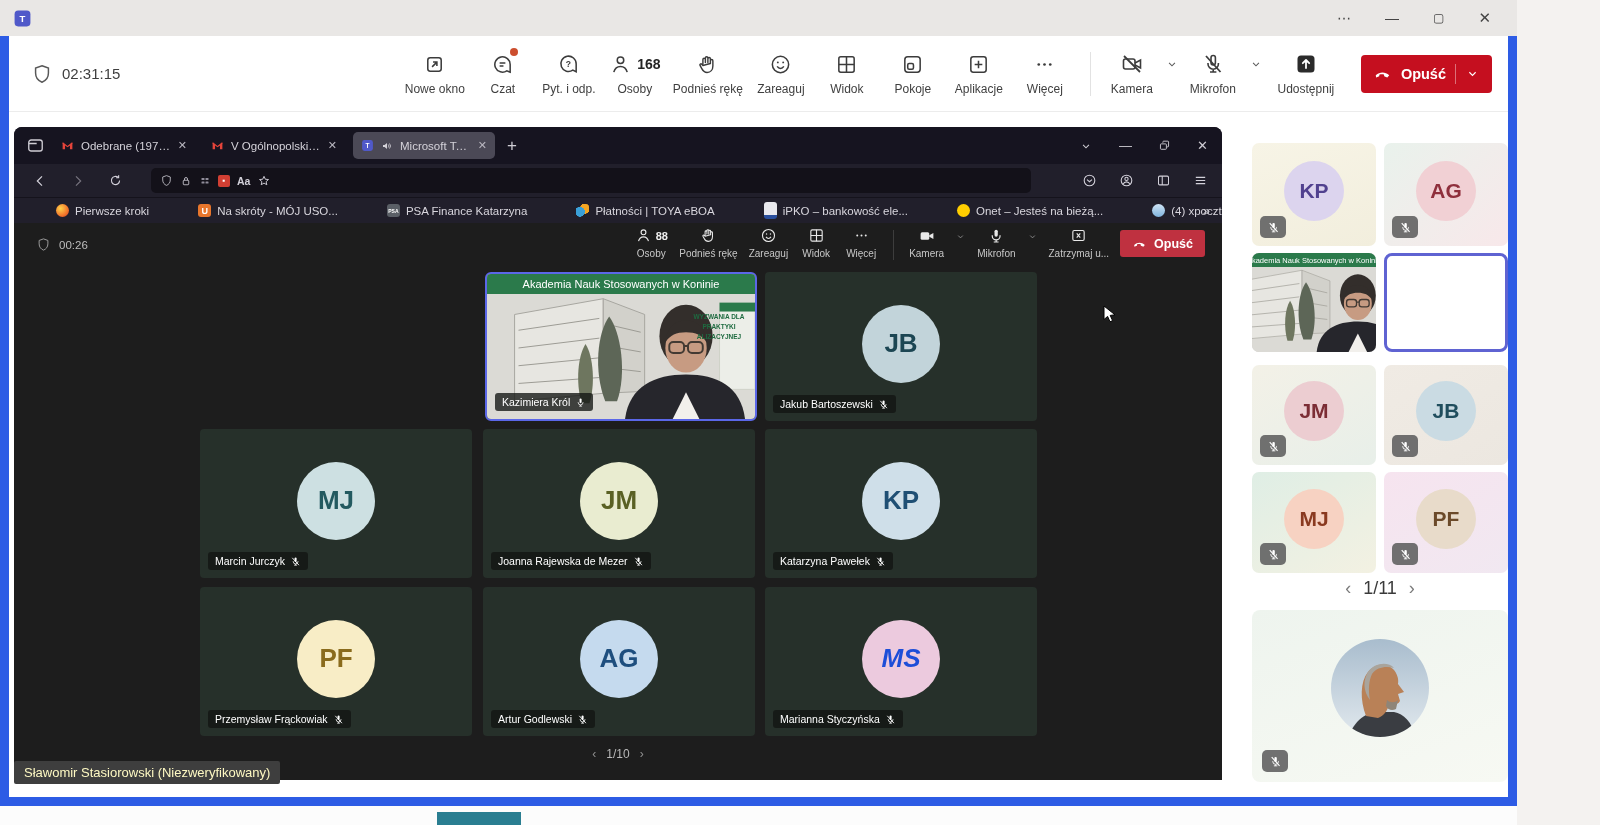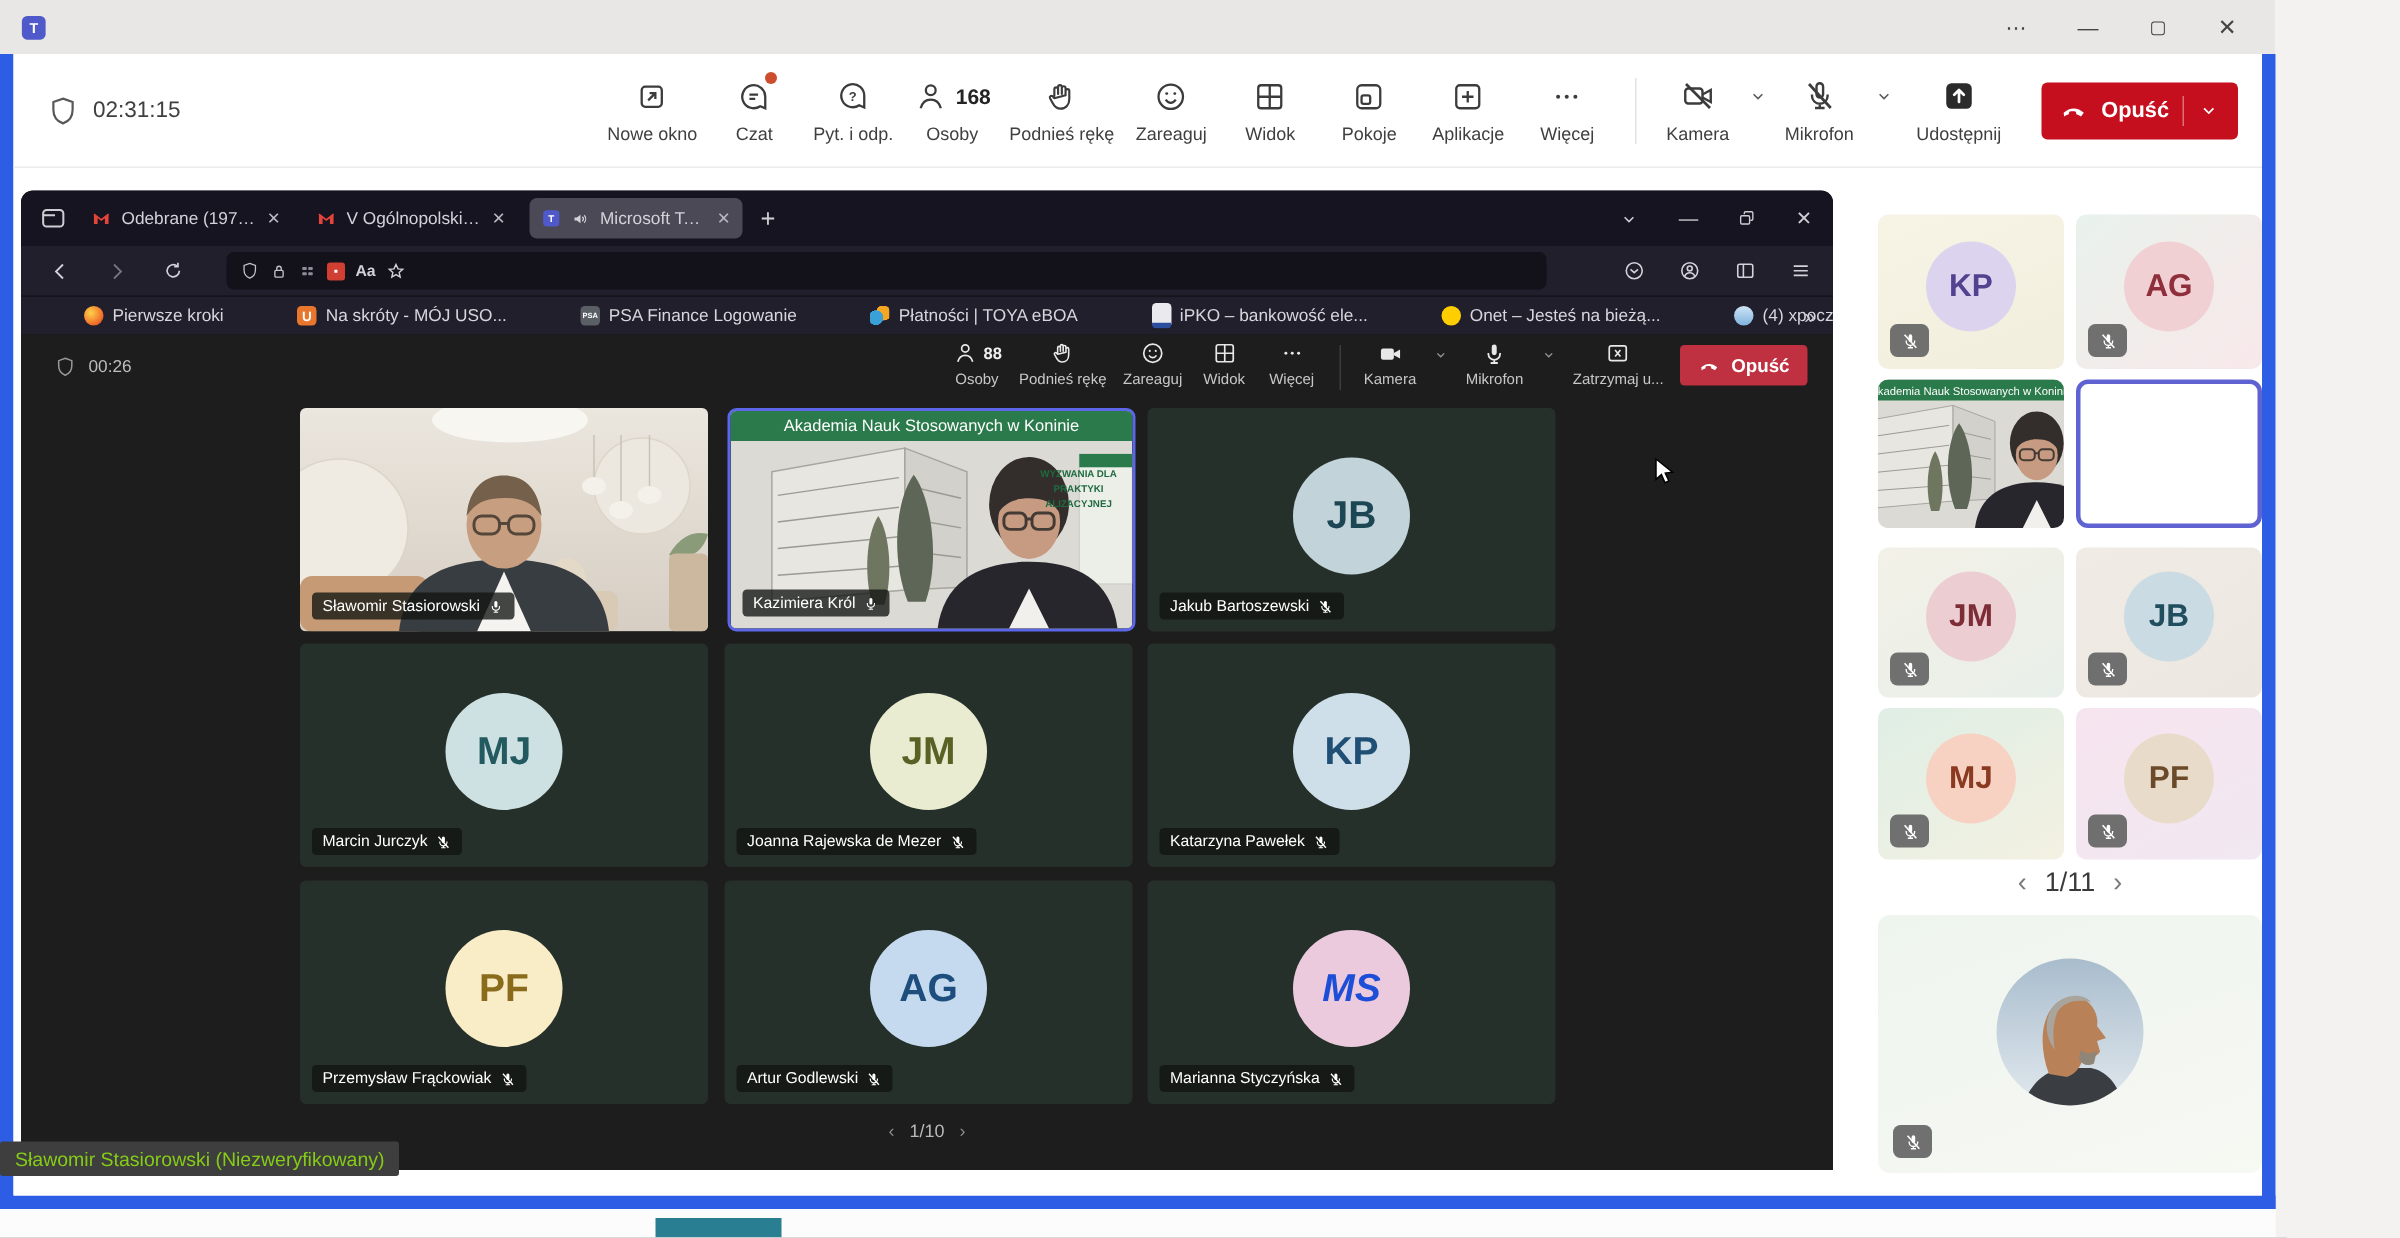--- a/index.html
+++ b/index.html
@@ -91,21 +91,21 @@
   .inner-pagination .pg-ch{color:#8f8f8f;margin:0 10px;font-size:12px;}
   .cursor{position:absolute;left:1089px;top:82px;}
 
   
   .c-jb{background:#c2d4da;color:#1c4653;} .c-mj{background:#cde0e2;color:#235a60;}
   .c-jm{background:#e9ecd0;color:#5a6124;} .c-kp{background:#cfdfe9;color:#1f4f74;}
   .c-pf{background:#f8edc6;color:#8a6b1c;} .c-ag{background:#c5daee;color:#1e4e7e;}
   .c-ms{background:#eccade;color:#1d4ed8;font-style:italic;}
 
   
-  .presenter-chip{left:0;top:761px;height:23px;background:#3e3e3e;color:#84cc16;font-size:13px;
+  .presenter-chip{left:14px;top:761px;height:23px;background:#3e3e3e;color:#fef9c3;font-size:13px;
                   display:inline-flex;align-items:center;padding:0 10px;z-index:6;border-radius:2px;}
 
   
   .stile{position:absolute;border-radius:7px;overflow:hidden;}
   .stile .avwrap{align-items:center;}
   .av-side{width:60px;height:60px;font-size:21px;margin-top:-8px;}
   .mic-badge{position:absolute;left:8px;bottom:8px;width:26px;height:22px;border-radius:5px;
              background:rgba(104,104,104,.95);display:flex;align-items:center;justify-content:center;}
   .s-kp{left:1252px;top:143px;width:124px;height:103px;background:linear-gradient(160deg,#f7f4e6,#f2eedd);}
   .s-ag{left:1384px;top:143px;width:124px;height:103px;background:linear-gradient(135deg,#e9f2ec,#f8e8ea);}
@@ -658,21 +658,21 @@
       <div class="bm">
           <span class="bm-ic" style="border-radius:50%;background:radial-gradient(circle at 35% 35%,#ffd24a,#f2762c 60%,#cc3d1d)"></span>
           <span>Pierwsze kroki</span>
         </div>
       <div class="bm">
           <span class="bm-ic" style="background:#e8762c;color:#fff;font-size:9px;font-weight:bold;display:flex;align-items:center;justify-content:center">U</span>
           <span>Na skróty - MÓJ USO...</span>
         </div>
       <div class="bm">
           <span class="bm-ic" style="background:#5a5f66;color:#fff;font-size:5px;font-weight:bold;display:flex;align-items:center;justify-content:center">PSA</span>
-          <span>PSA Finance Logowanie</span>
+          <span>PSA Finance Katarzyna</span>
         </div>
       <div class="bm">
           <span class="bm-ic" style="background:radial-gradient(circle at 30% 60%,#3aa0d8 40%,transparent 42%),radial-gradient(circle at 70% 35%,#f5a623 40%,transparent 42%)"></span>
           <span>Płatności | TOYA eBOA</span>
         </div>
       <div class="bm">
           <span class="bm-ic" style="background:#e9e9ee;border-bottom:4px solid #2a4f9e"></span>
           <span>iPKO – bankowość ele...</span>
         </div>
       <div class="bm">
@@ -774,31 +774,20 @@
           <span>Zatrzymaj u...</span>
         </div>
         <div class="ileave">
           <svg class="ic" width="15" height="15" viewBox="0 0 24 24">
               <use href="#i-phone"></use>
             </svg>
           <span>Opuść</span>
         </div>
       </div>
 
-      <div class="vtile" style="left:186px;top:49px">
-        <svg class="scene" viewBox="0 0 272 149" preserveAspectRatio="xMidYMid slice">
-            <use href="#scene-slawomir"></use>
-          </svg>
-        <div class="chip">
-          <span>Sławomir Stasiorowski</span>
-          <svg class="ic" width="11" height="11" viewBox="0 0 24 24">
-              <use href="#i-micon"></use>
-            </svg>
-        </div>
-      </div>
       <div class="vtile active" style="left:471px;top:49px">
         <svg class="scene" viewBox="0 0 272 149" preserveAspectRatio="xMidYMid slice">
             <use href="#scene-kazimiera"></use>
           </svg>
         <div class="tile-banner">Akademia Nauk Stosowanych w Koninie</div>
         <div class="poster-lines">
           <div>WYZWANIA DLA</div>
           <div>PRAKTYKI</div>
           <div>ALIZACYJNEJ</div>
         </div>

